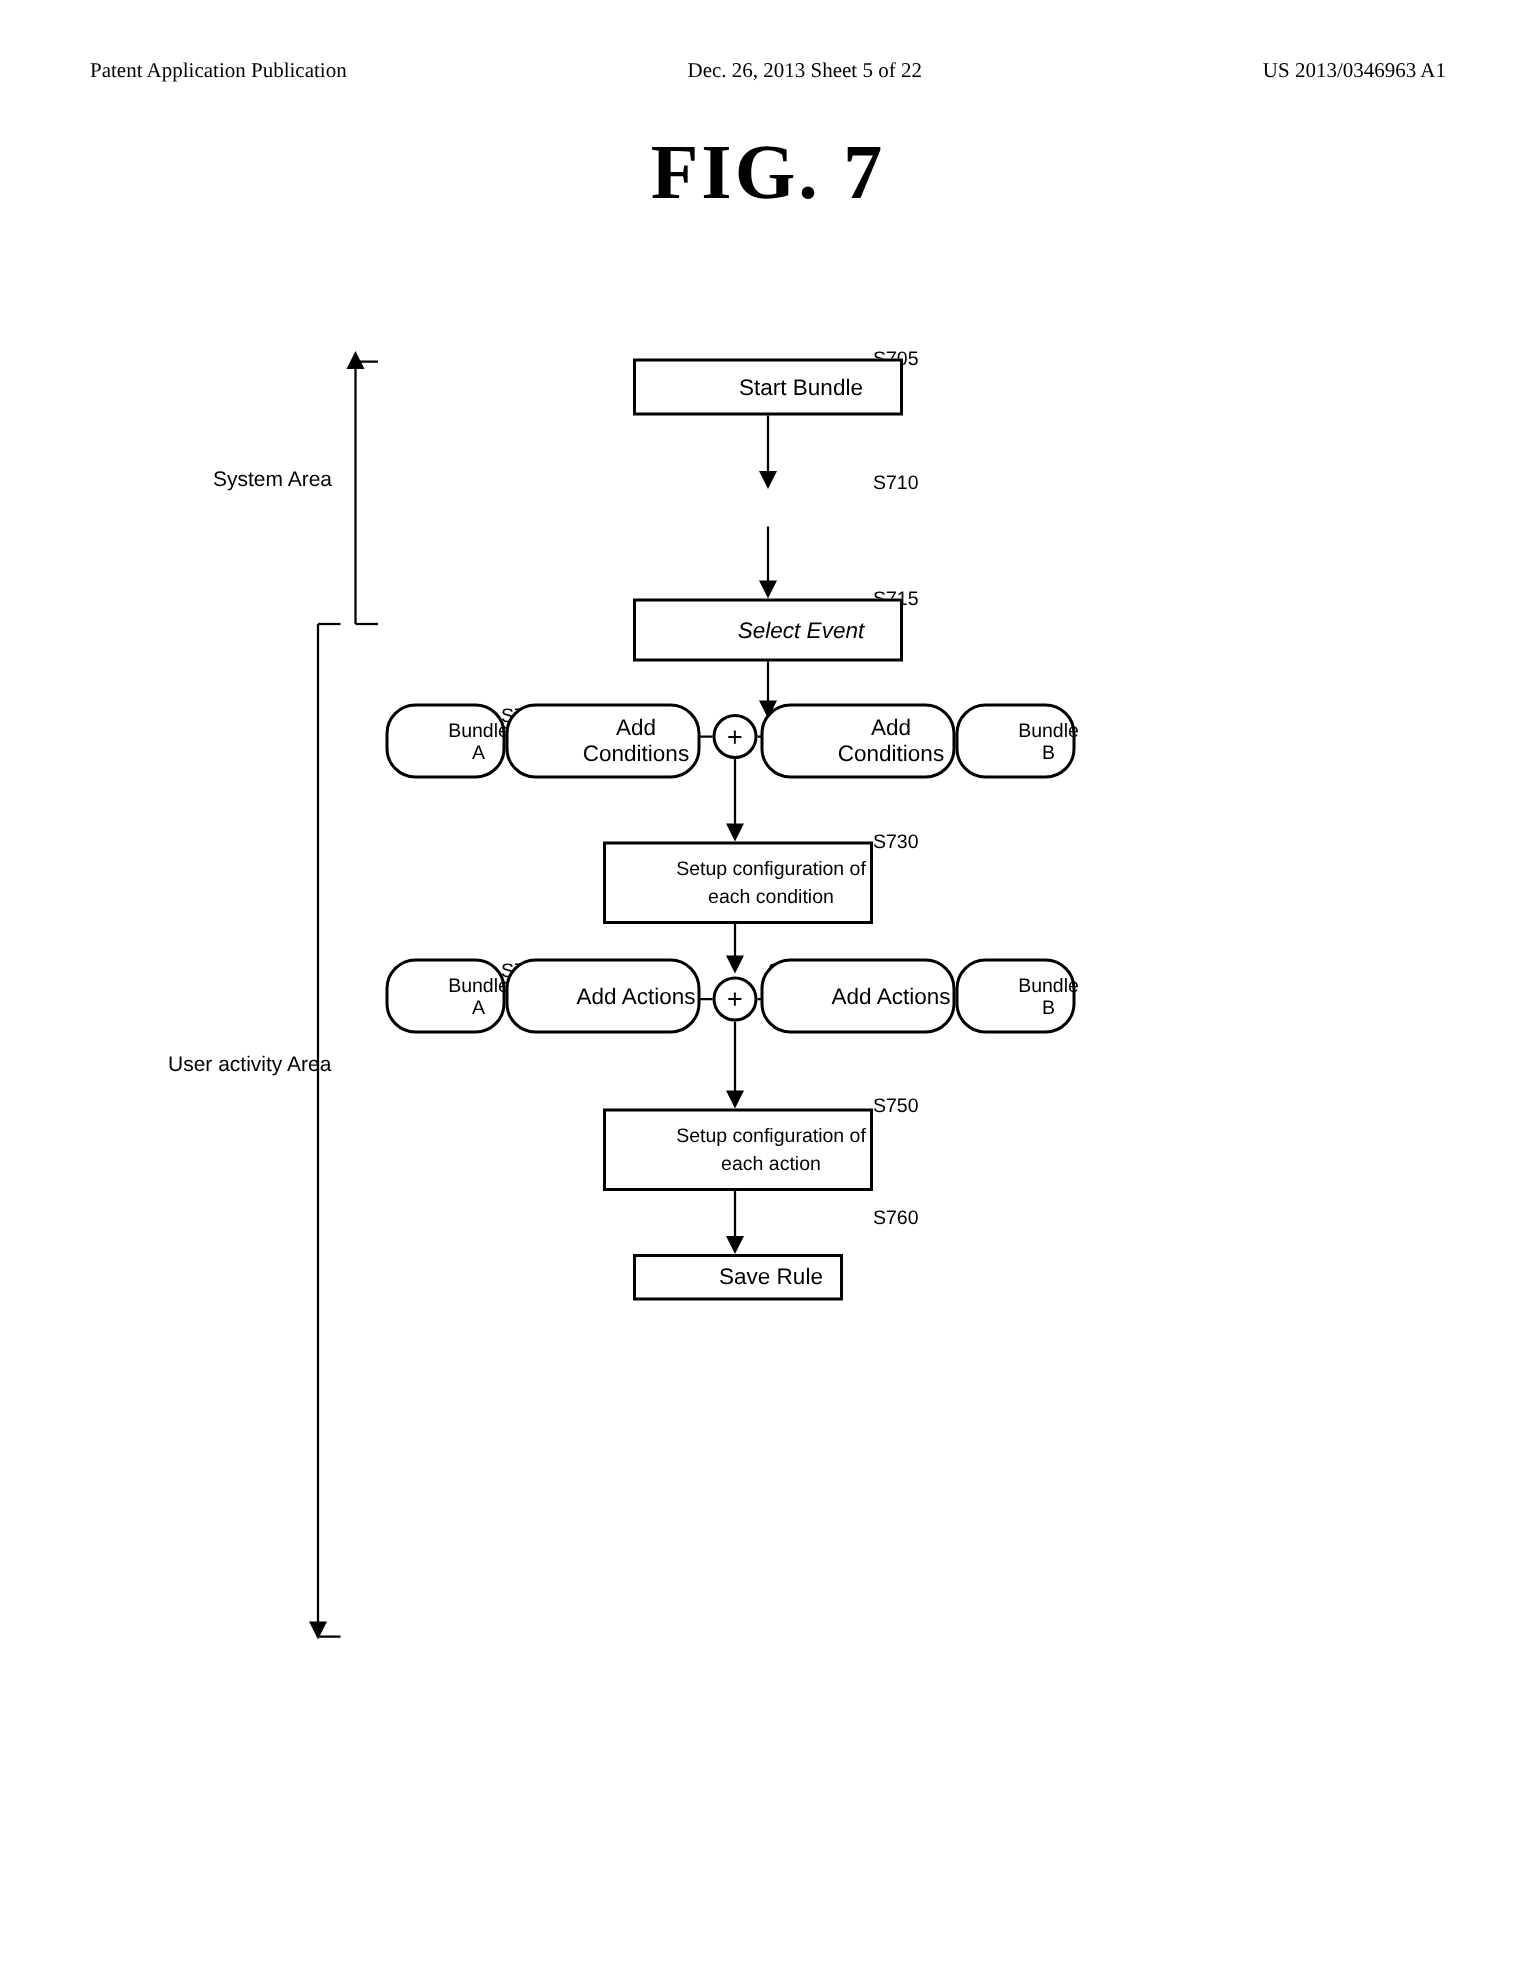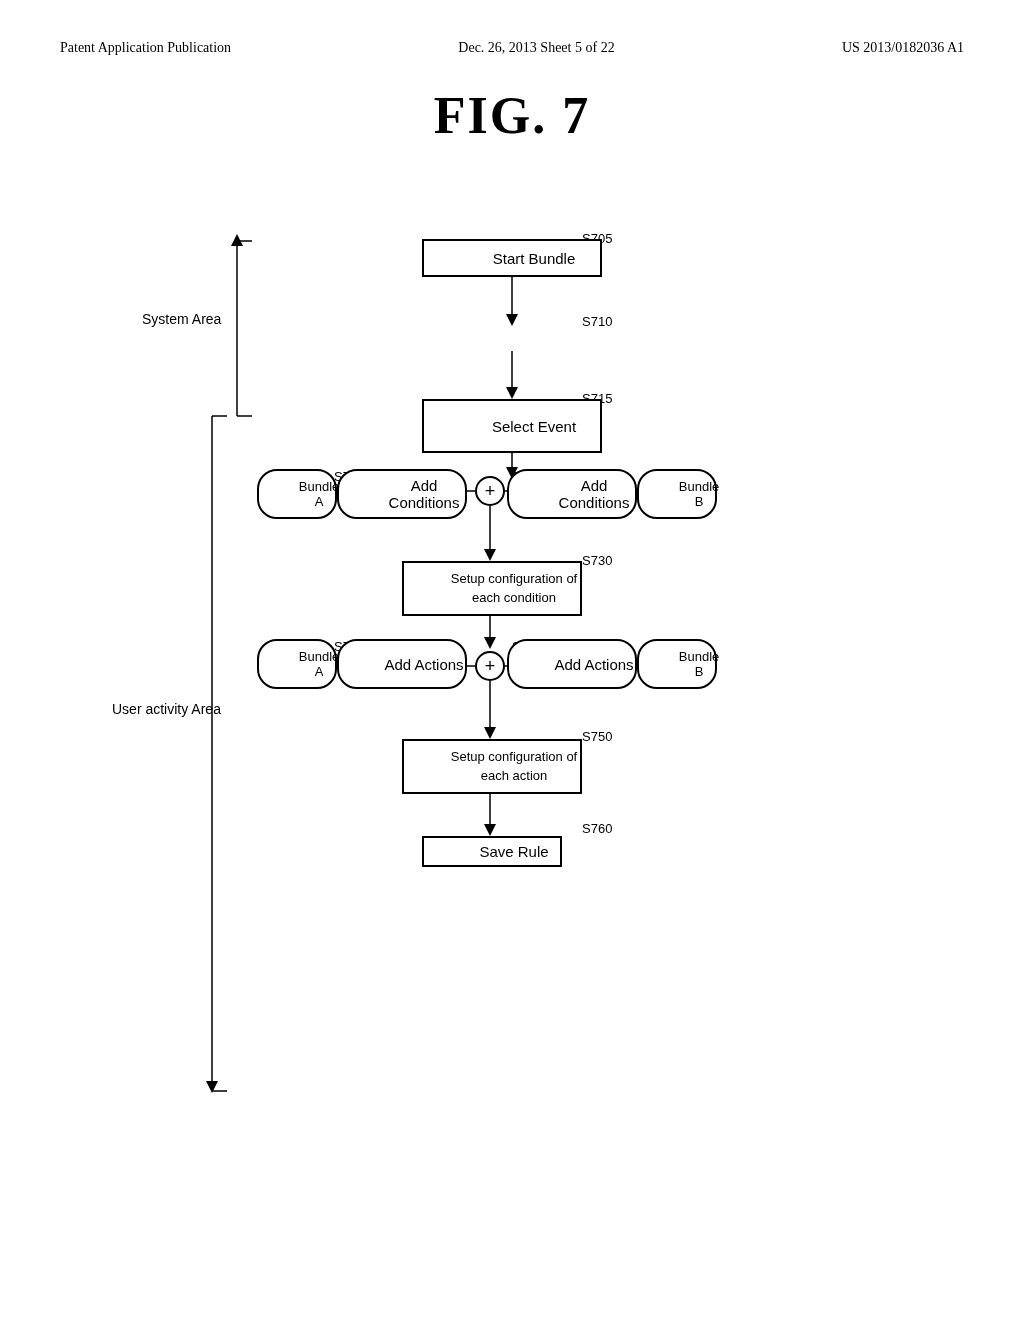--- a/index.html
+++ b/index.html
@@ -109,21 +109,21 @@
     }
   </style>
 </head>
 <body>
 
 <div class="page">
 
   <div class="header">
     <span>Patent Application Publication</span>
     <span>Dec. 26, 2013  Sheet 5 of 22</span>
-    <span>US 2013/0182036 A1</span>
+    <span>US 2013/0346963 A1</span>
   </div>
 
   <div class="fig-title">FIG.  7</div>
 
   <div class="diagram">
 
     <svg class="diagram-svg" xmlns="http://www.w3.org/2000/svg">
 
       <line x1="430" y1="55" x2="430" y2="95" stroke="#000" stroke-width="1.5"></line>
       <polygon points="424,93 436,93 430,105" fill="#000"></polygon>
@@ -171,21 +171,21 @@
 
     <div class="box box-rect" style="left:340px; top:18px; width:180px; height:38px;">
       <span>Start Bundle</span>
     </div>
 
     <div class="step-label" style="left:500px; top:93px;">S710</div>
 
 
     <div class="step-label" style="left:500px; top:170px;">S715</div>
 
-    <div class="box box-rect" style="left:340px; top:178px; width:180px; height:54px;">
+    <div class="box box-rect" style="left:340px; top:178px; width:180px; height:42px;font-style:italic;">
       <span>Select Event</span>
     </div>
 
     <div class="step-label" style="left:252px; top:248px;">S720</div>
 
     <div class="box box-rounded" style="left:175px; top:248px; width:80px; height:50px; font-size:13px;">
       <span>Bundle A</span>
     </div>
 
     <div class="box box-rounded" style="left:255px; top:248px; width:130px; height:50px;">
@@ -239,21 +239,21 @@
       <span>Bundle B</span>
     </div>
 
     <div class="step-label" style="left:500px; top:508px;">S750</div>
 
     <div class="box box-rect" style="left:320px; top:518px; width:180px; height:55px; font-size:13px; line-height:1.4;">
       <span style="white-space:pre-line;">Setup configuration of
 each action</span>
     </div>
 
-    <div class="step-label" style="left:500px; top:600px;">S760</div>
+    <div class="step-label" style="left:500px; top:583px;">S760</div>
 
     <div class="box box-rect" style="left:340px; top:615px; width:140px; height:31px;">
       <span>Save Rule</span>
     </div>
 
     <div class="area-label" style="left:60px; top:90px;">System Area</div>
 
   </div>
 </div>
 

